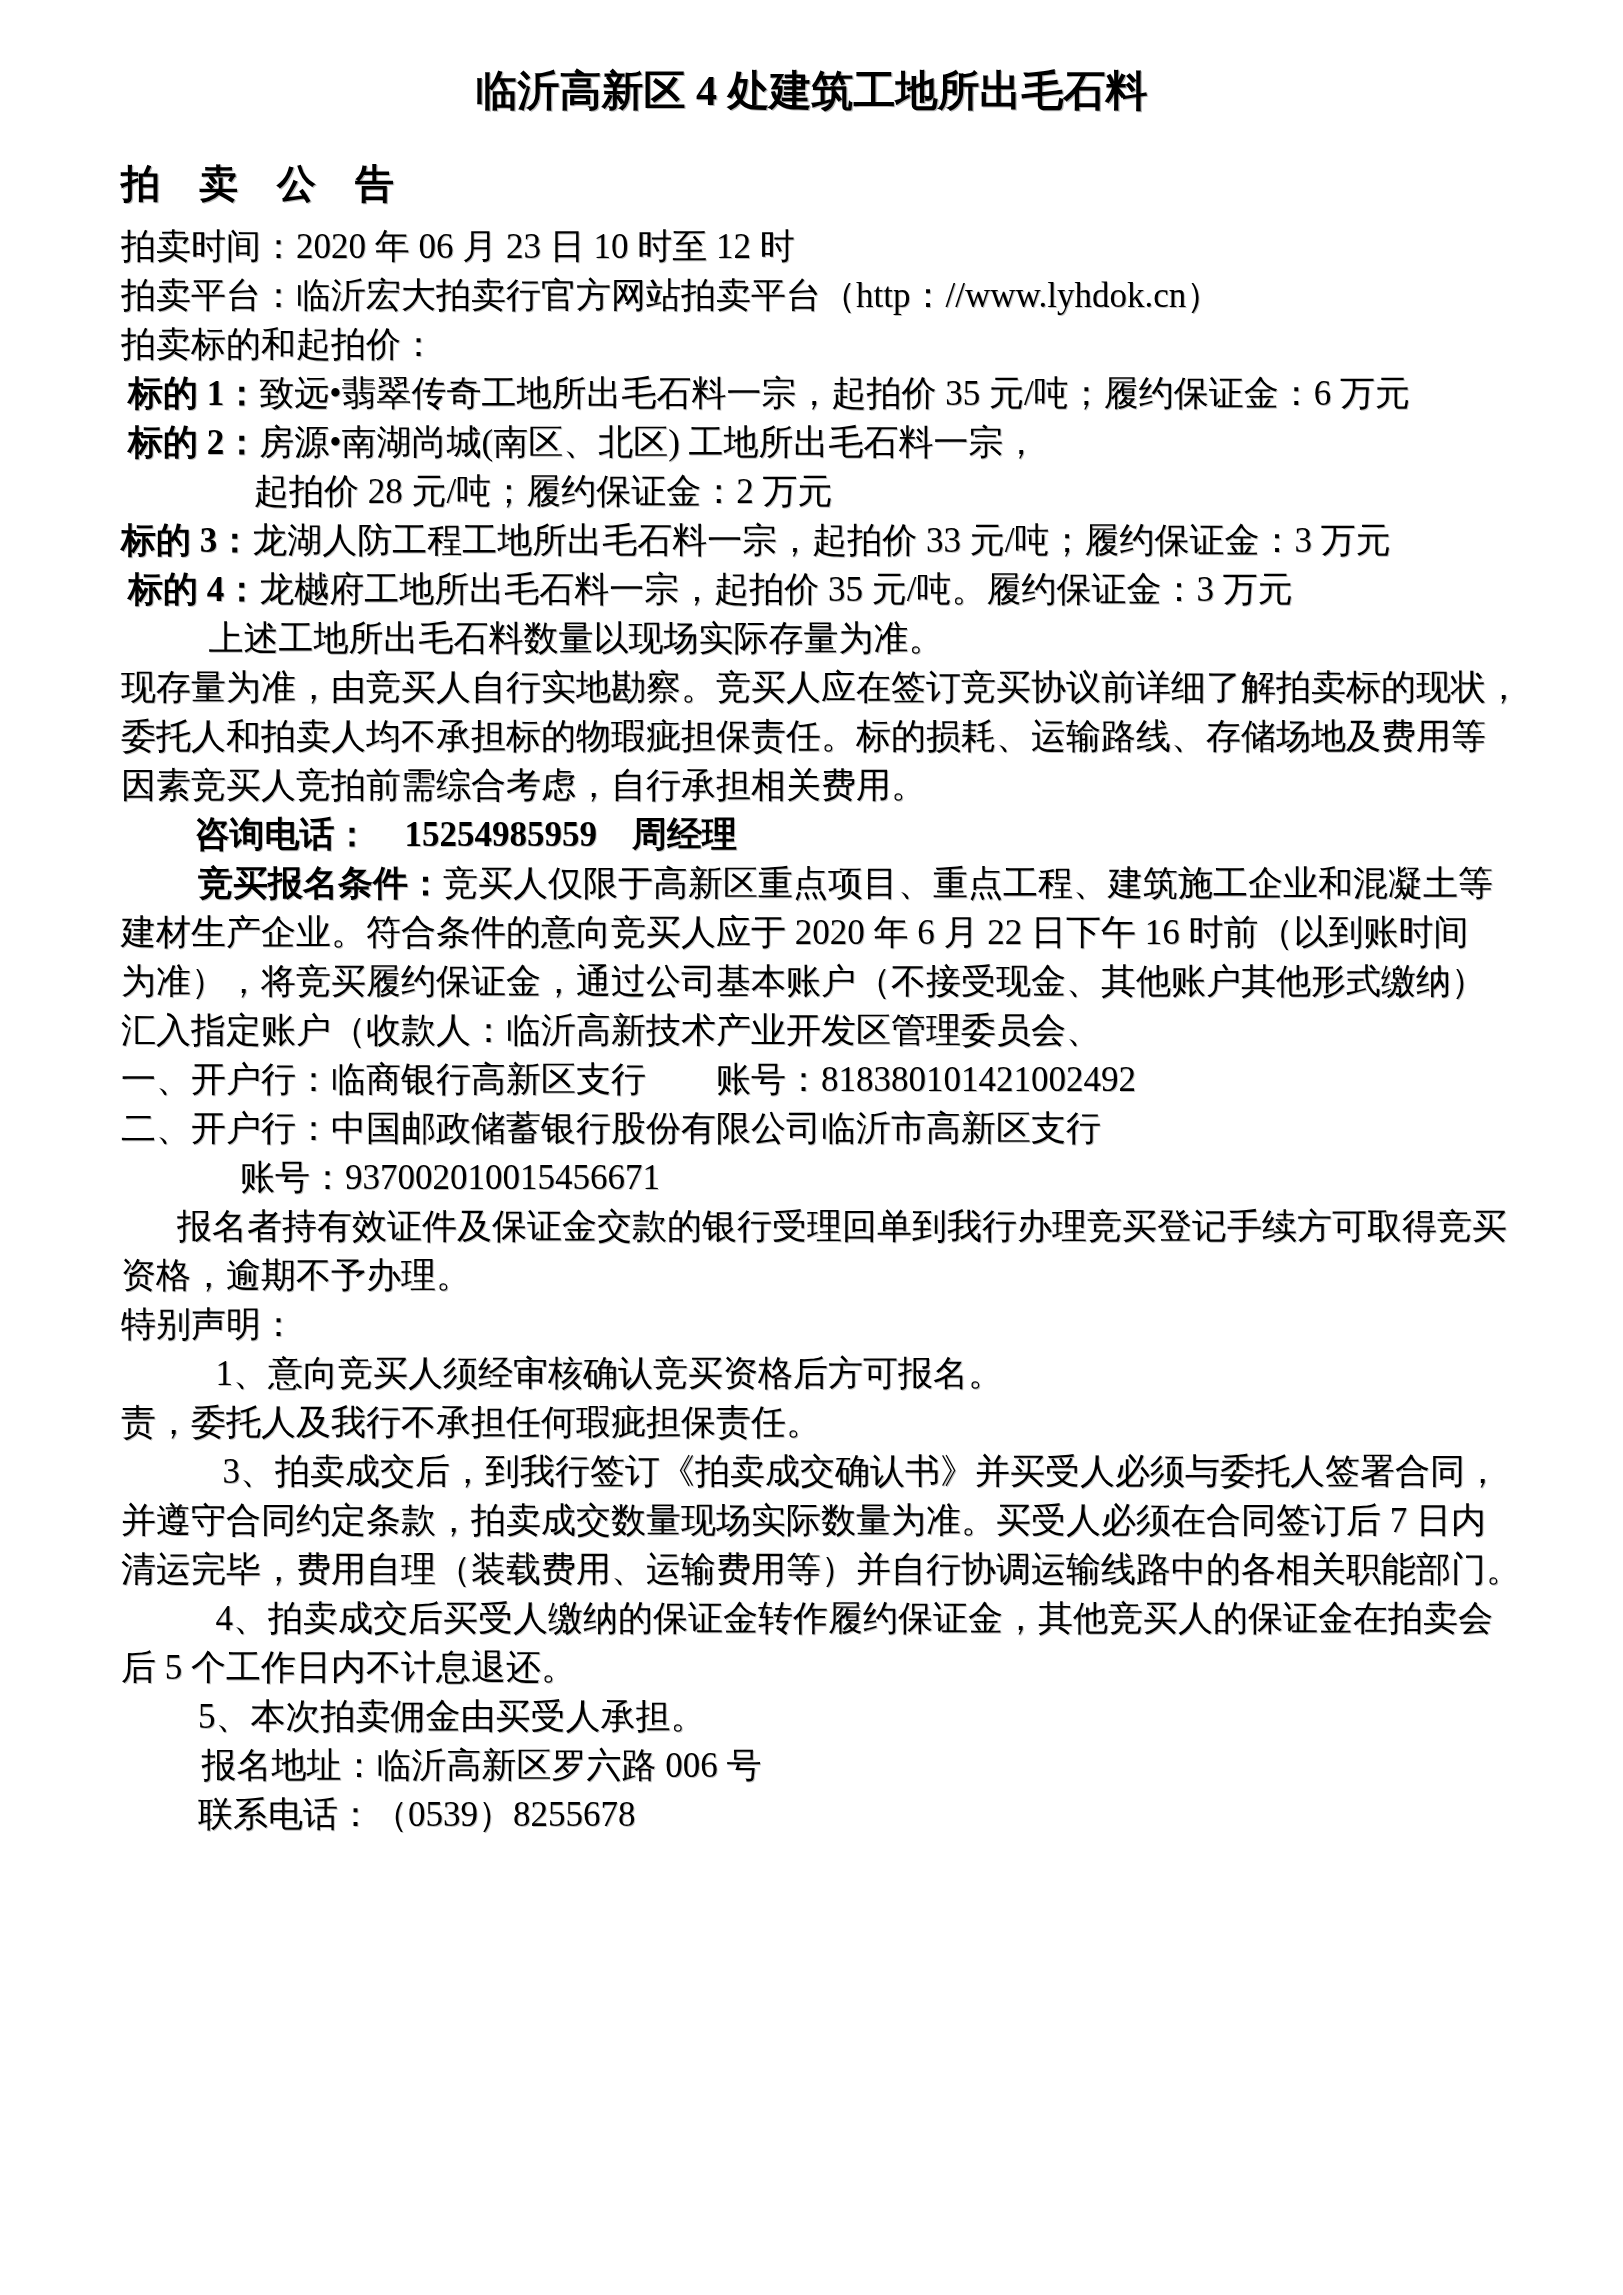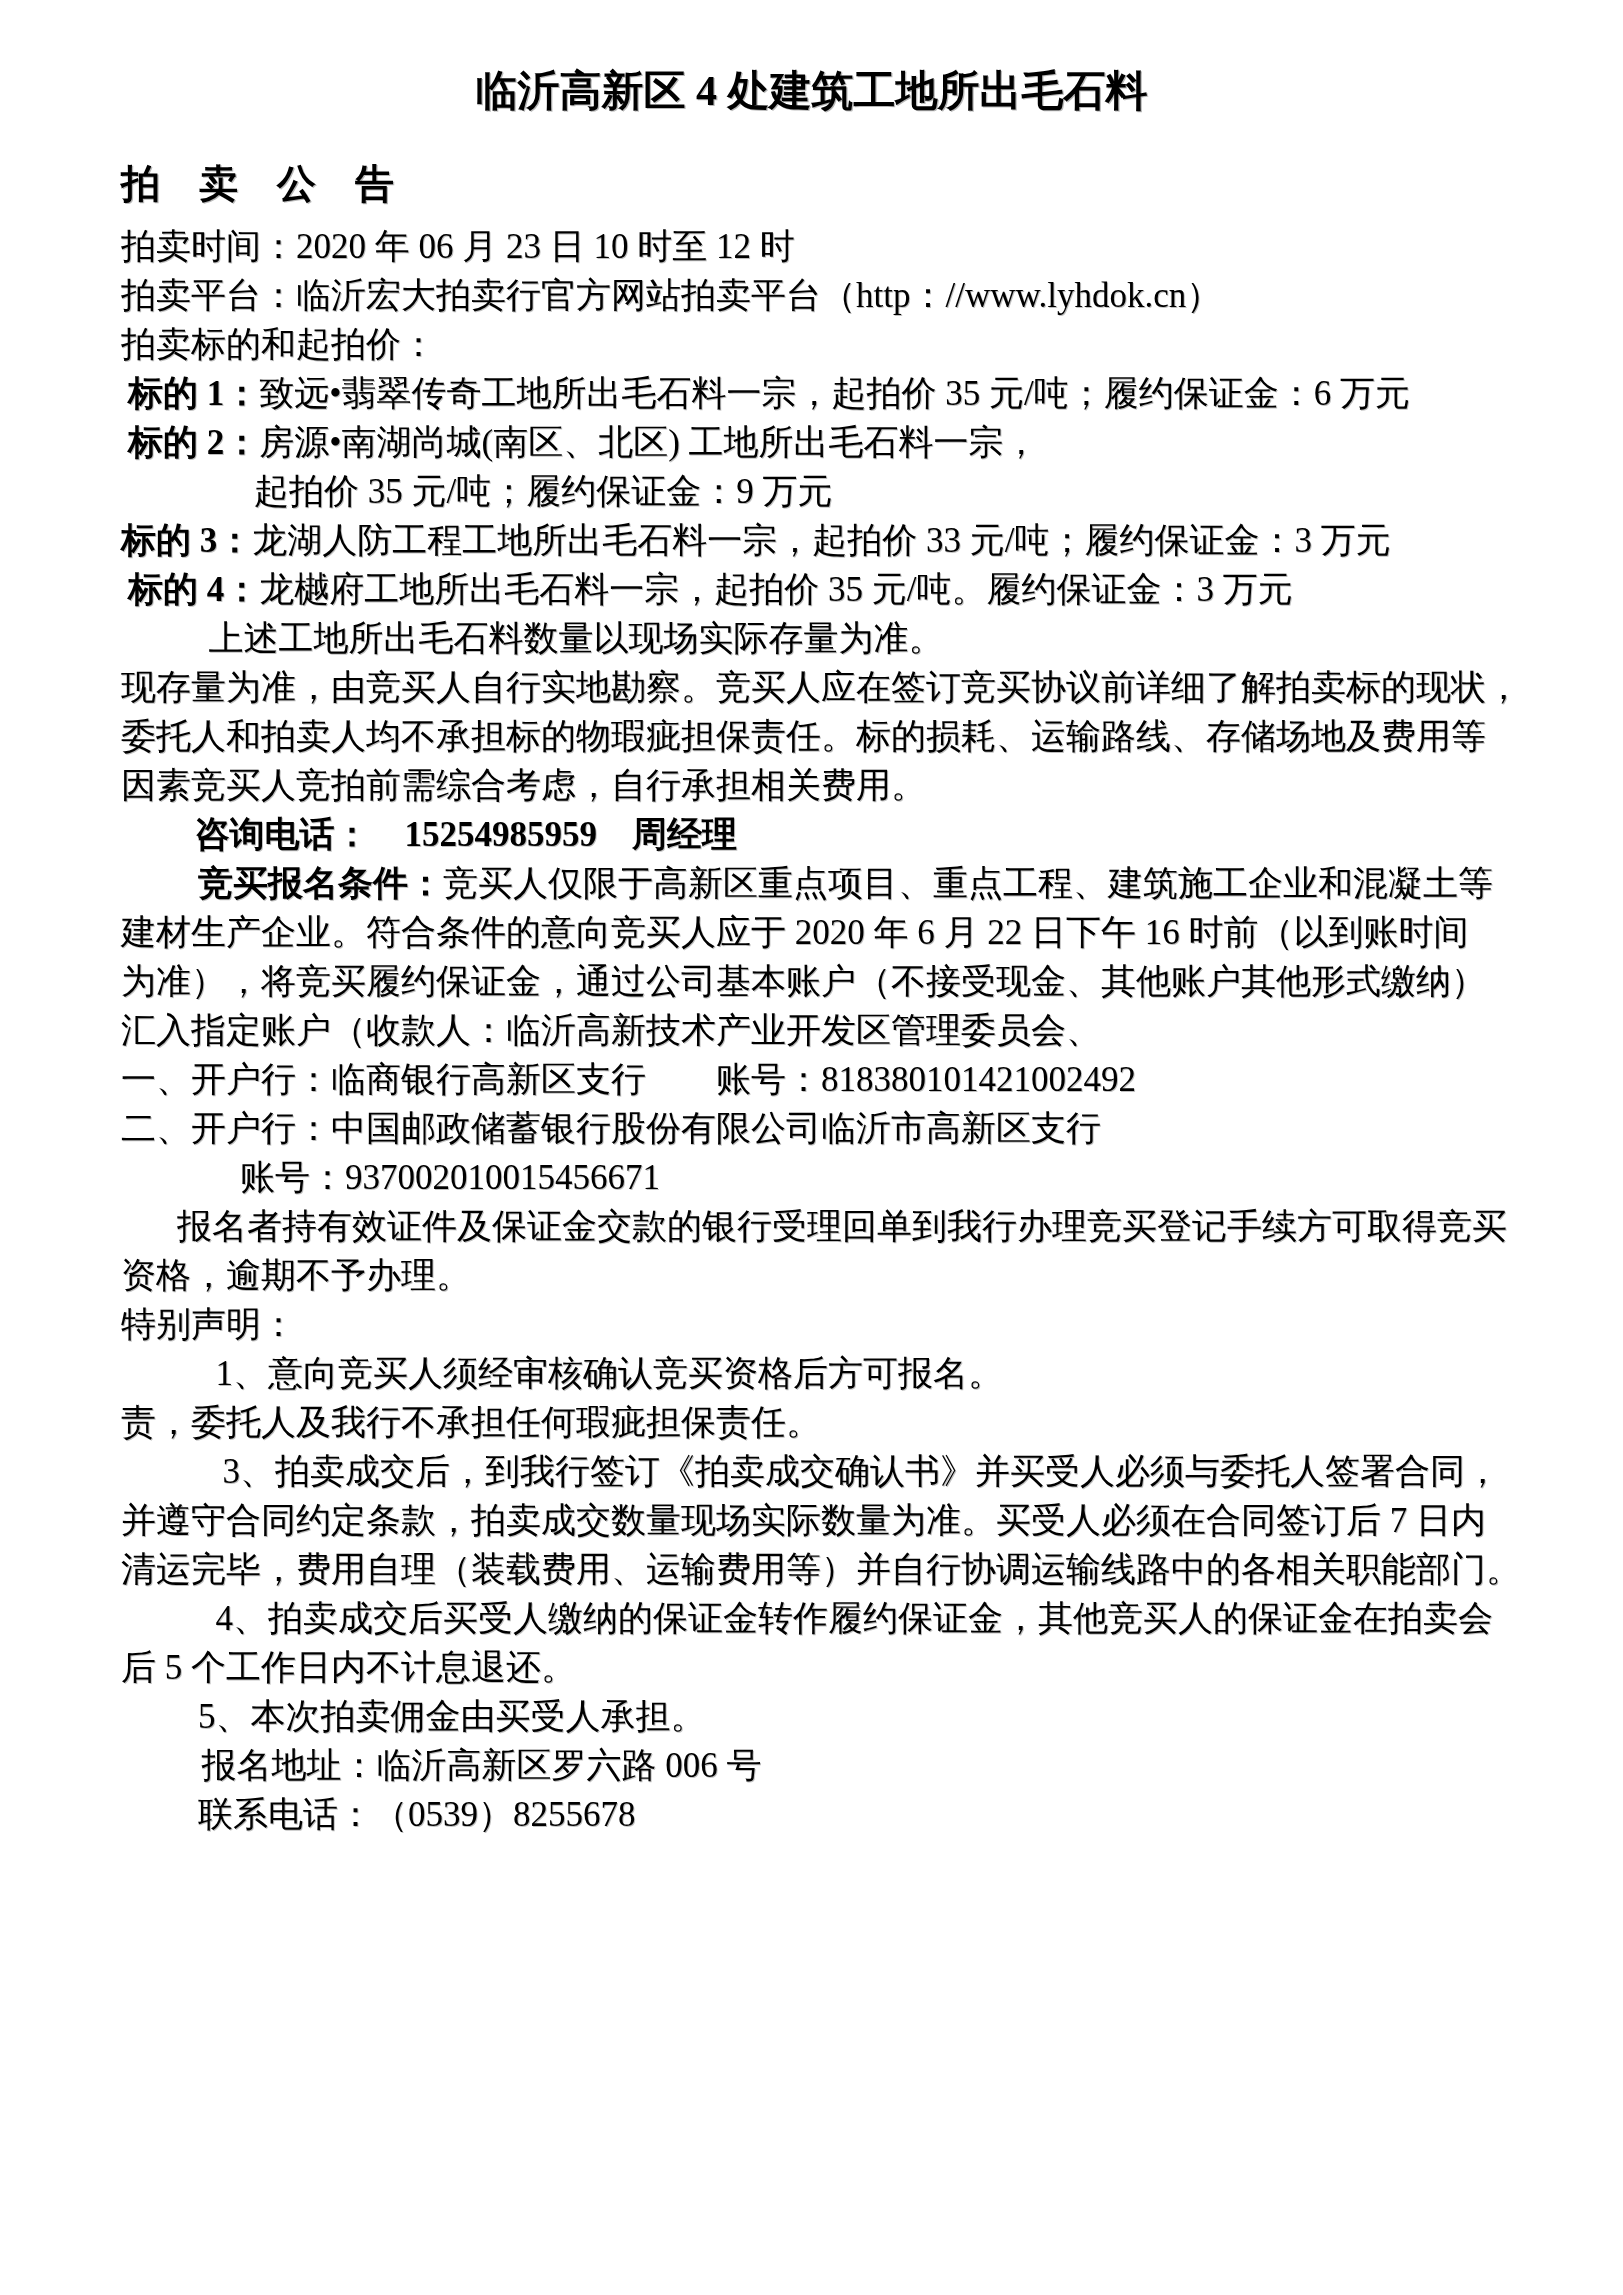--- a/index.html
+++ b/index.html
@@ -57,21 +57,21 @@
 <div class="page">
   <h1 class="doc-title">临沂高新区 4 处建筑工地所出毛石料</h1>
   <h2 class="doc-subtitle">拍　卖　公　告</h2>
 
   <div class="doc-body" id="doc-body">
       <div class="line"><span class="">拍卖时间：2020 年 06 月 23 日 10 时至 12 时</span></div>
       <div class="line"><span class="">拍卖平台：临沂宏大拍卖行官方网站拍卖平台（http：//www.lyhdok.cn）</span></div>
       <div class="line"><span class="">拍卖标的和起拍价：</span></div>
       <div class="line" style="text-indent: 0.2em;"><span class="b">标的 1：</span><span class="">致远•翡翠传奇工地所出毛石料一宗，起拍价 35 元/吨；履约保证金：6 万元</span></div>
       <div class="line" style="text-indent: 0.2em;"><span class="b">标的 2：</span><span class="">房源•南湖尚城(南区、北区) 工地所出毛石料一宗，</span></div>
-      <div class="line" style="text-indent: 3.8em;"><span class="">起拍价 35 元/吨；履约保证金：9 万元</span></div>
+      <div class="line" style="text-indent: 3.8em;"><span class="">起拍价 28 元/吨；履约保证金：2 万元</span></div>
       <div class="line"><span class="b">标的 3：</span><span class="">龙湖人防工程工地所出毛石料一宗，起拍价 33 元/吨；履约保证金：3 万元</span></div>
       <div class="line" style="text-indent: 0.2em;"><span class="b">标的 4：</span><span class="">龙樾府工地所出毛石料一宗，起拍价 35 元/吨。履约保证金：3 万元</span></div>
       <div class="line" style="text-indent: 2.5em;"><span class="">上述工地所出毛石料数量以现场实际存量为准。</span></div>
       <div class="line"><span class="">现存量为准，由竞买人自行实地勘察。竞买人应在签订竞买协议前详细了解拍卖标的现状，</span></div>
       <div class="line"><span class="">委托人和拍卖人均不承担标的物瑕疵担保责任。标的损耗、运输路线、存储场地及费用等</span></div>
       <div class="line"><span class="">因素竞买人竞拍前需综合考虑，自行承担相关费用。</span></div>
       <div class="line" style="text-indent: 2.1em;"><span class="b">咨询电话：　15254985959　周经理</span></div>
       <div class="line" style="text-indent: 2.2em;"><span class="b">竞买报名条件：</span><span class="">竞买人仅限于高新区重点项目、重点工程、建筑施工企业和混凝土等</span></div>
       <div class="line"><span class="">建材生产企业。符合条件的意向竞买人应于 2020 年 6 月 22 日下午 16 时前（以到账时间</span></div>
       <div class="line"><span class="">为准），将竞买履约保证金，通过公司基本账户（不接受现金、其他账户其他形式缴纳）</span></div>

